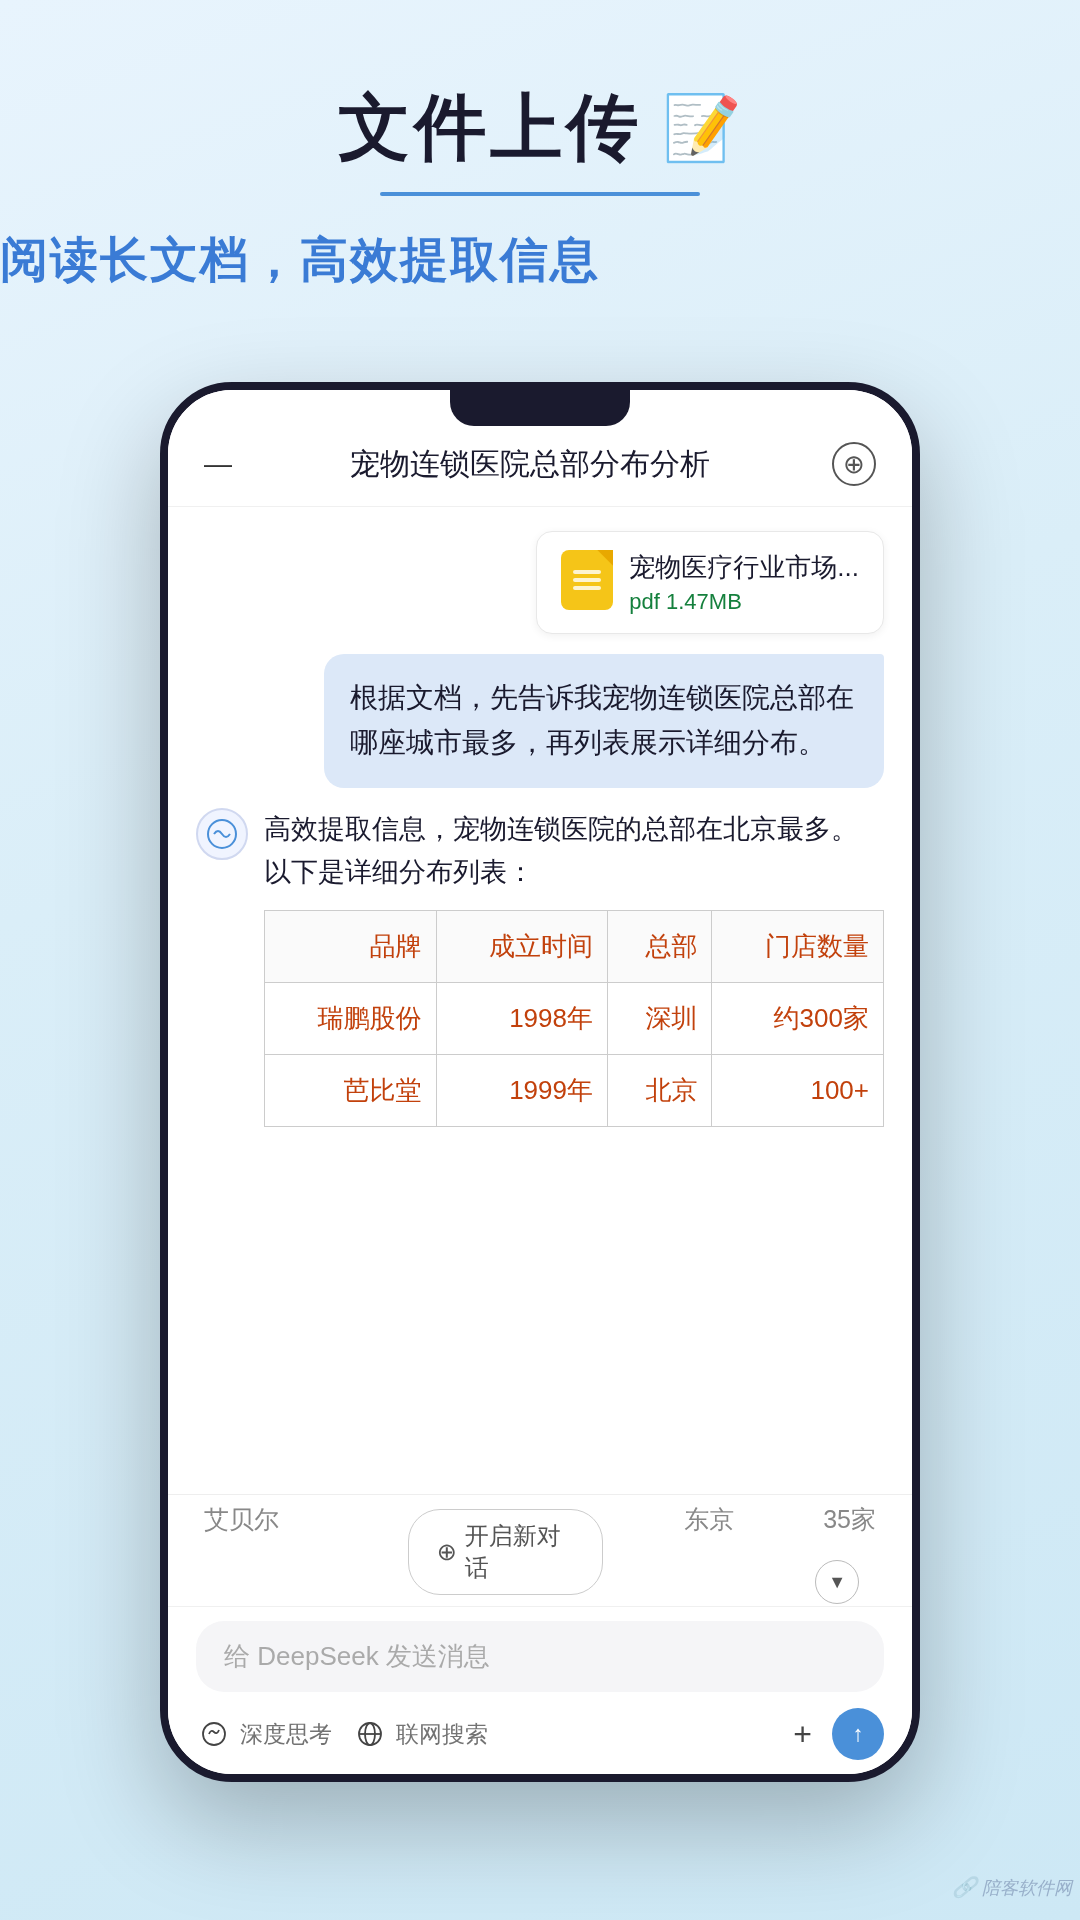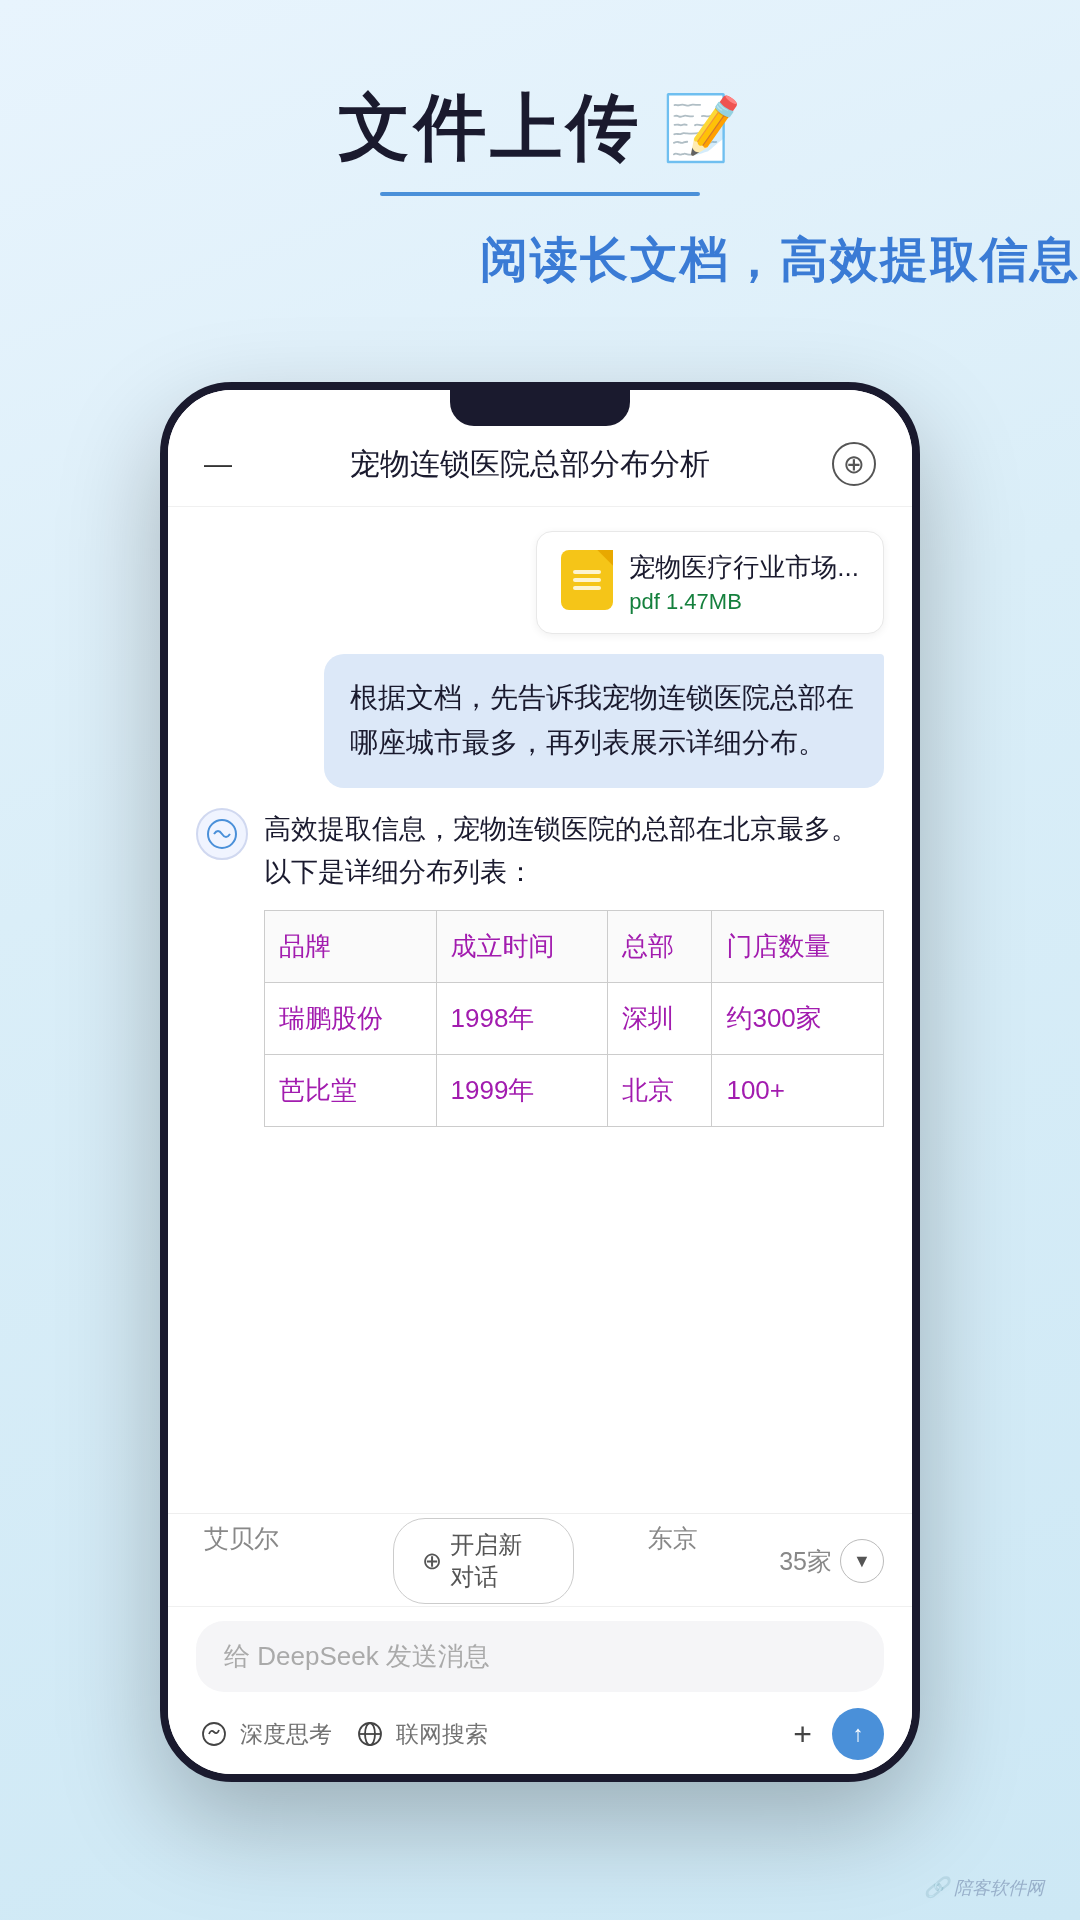--- a/index.html
+++ b/index.html
@@ -8,21 +8,21 @@
     body {
       width: 1080px;
       height: 1920px;
       background: linear-gradient(160deg, #e8f4fd 0%, #daeef8 40%, #cde8f5 100%);
       font-family: -apple-system, 'PingFang SC', 'Hiragino Sans GB', 'Microsoft YaHei', sans-serif;
       overflow: hidden;
       position: relative;
     }
 
     .page-header {
-      text-align: right;
+      text-align: left;
       padding-top: 80px;
       padding-bottom: 30px;
     }
 
     .page-title-row {
       display: flex;
       align-items: center;
       justify-content: center;
       gap: 20px;
       margin-bottom: 16px;
@@ -253,22 +253,22 @@
       border-collapse: collapse;
       width: 100%;
       font-size: 26px;
       border: 1px solid #ccc;
     }
 
     .data-table th,
     .data-table td {
       border: 1px solid #ccc;
       padding: 16px 14px;
-      text-align: left;
-      color: #a21caf;
+      text-align: right;
+      color: #c2410c;
       vertical-align: top;
       line-height: 1.5;
     }
 
     .data-table th {
       font-weight: 500;
       background: #fafafa;
     }
 
     .data-table td {
@@ -348,21 +348,21 @@
       align-items: center;
       justify-content: center;
       color: white;
       font-size: 22px;
     }
 
     
     .watermark {
       position: absolute;
       bottom: 20px;
-      right: 36px;
+      right: 8px;
       font-size: 18px;
       color: rgba(100,120,160,0.5);
       font-style: italic;
     }
 
     
     .bottom-overlay {
       display: flex;
       align-items: center;
       justify-content: space-between;
@@ -484,21 +484,21 @@
       <div class="bottom-overlay">
         <div class="partial-visible-row">
           <div class="partial-visible-cell">艾贝尔</div>
           <div style="flex:1; display:flex; align-items:center; justify-content:center;">
             <div class="new-chat-btn">
               <span>⊕</span>
               <span>开启新对话</span>
             </div>
           </div>
           <div class="partial-visible-cell" style="text-align:center;">东京</div>
-          <div style="display:flex; align-items:center; gap:0;">
+          <div style="display:flex; gap:20px;flex-direction:column;">
             <div class="partial-visible-cell">35家</div>
             <div class="scroll-down-circle">▼</div>
           </div>
         </div>
       </div>
 
       <div class="input-area">
         <div class="input-box">给 DeepSeek 发送消息</div>
         <div class="bottom-toolbar">
           <div class="toolbar-item">

